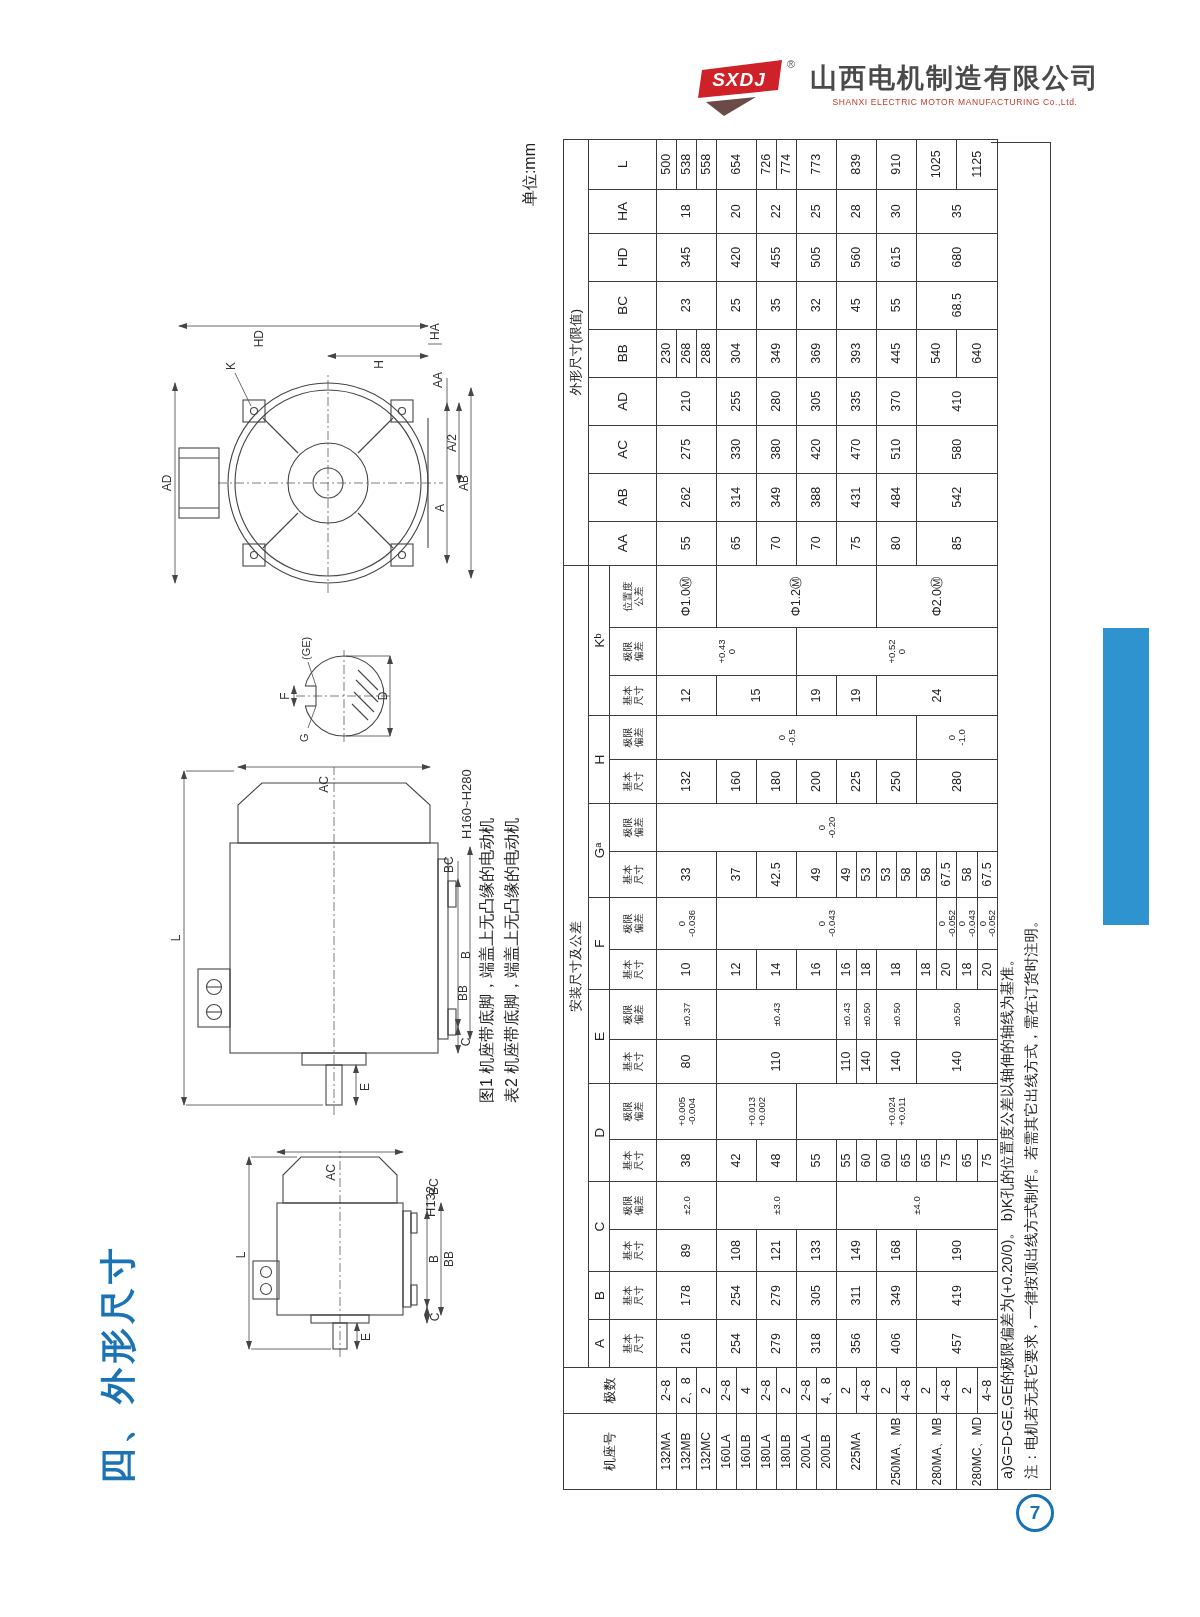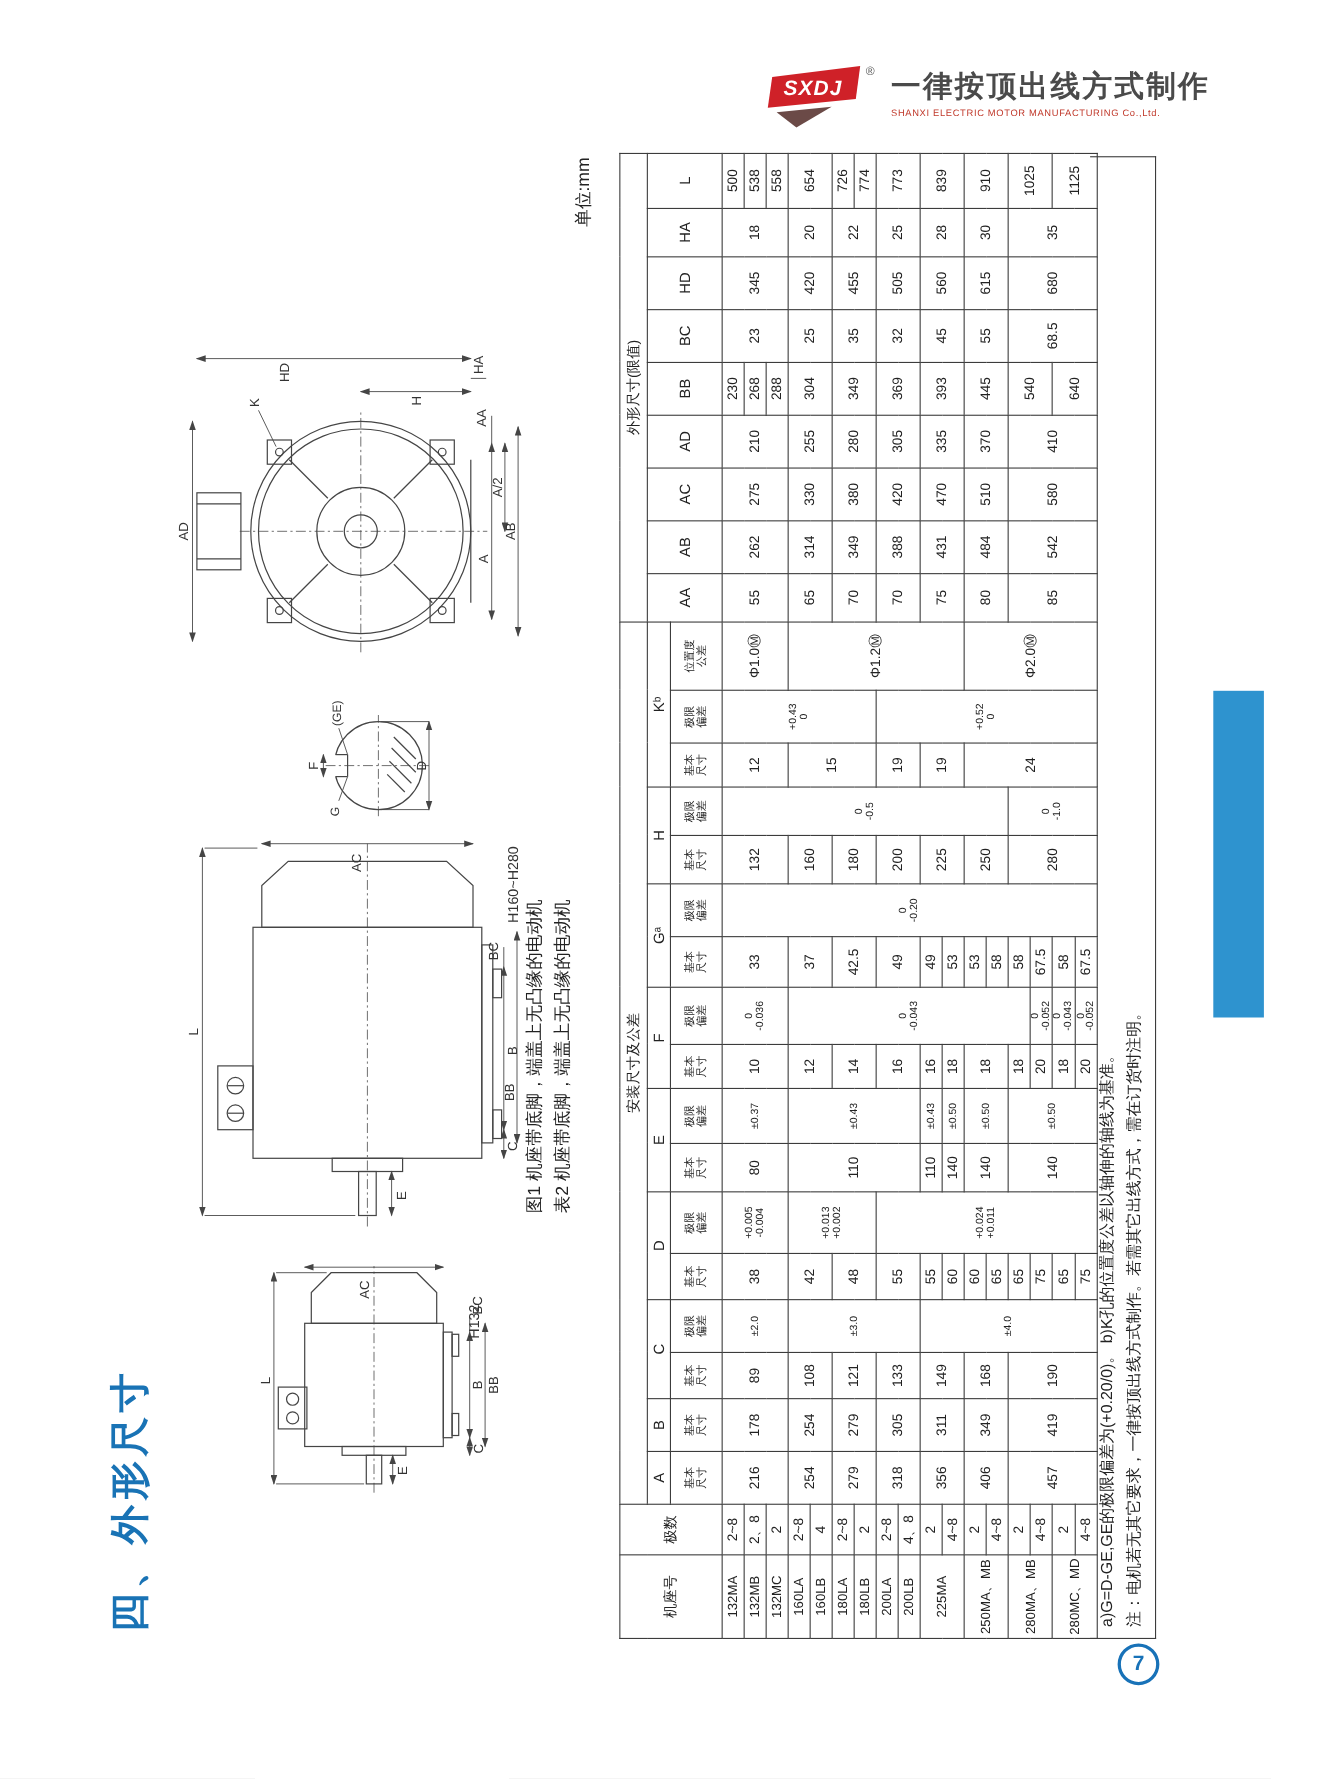--- a/index.html
+++ b/index.html
@@ -2,21 +2,21 @@
 <html><head>
 <meta charset="utf-8">
 <style>
   html,body{margin:0;padding:0;background:#e8e8e8;}
   #page{position:relative;width:1200px;height:1617px;background:#ffffff;overflow:hidden;
         font-family:"Liberation Sans", sans-serif;color:#2e2e2e;}
   
   #brand{position:absolute;left:694px;top:56px;display:flex;align-items:flex-start;gap:12px;}
   #brand .mark{position:relative;width:104px;height:66px;}
   #brand .cjk{font-size:27px;font-weight:bold;color:#4a4a4a;letter-spacing:2px;line-height:1.1;margin-top:8px;}
-  #brand .en{font-size:8.5px;color:#c0392b;letter-spacing:0.6px;margin-top:3px;}
+  #brand .en{font-size:8.5px;color:#c0392b;letter-spacing:0.6px;margin-top:3px;text-align:center;}
   
   #side-tab{position:absolute;left:1103px;top:628px;width:46px;height:297px;background:#2e93cf;}
   #page-circle{position:absolute;left:1016px;top:1494px;width:32px;height:32px;border:3.5px solid #1872b8;
       border-radius:50%;display:flex;align-items:center;justify-content:center;
       font-size:19px;font-weight:bold;color:#1872b8;background:#fff;}
   
   #land{position:absolute;left:-145px;top:343px;width:1420px;height:990px;
         transform:rotate(-90deg);}
   #doc-title{position:absolute;left:64px;top:24px;font-size:36px;font-weight:bold;color:#1973b5;letter-spacing:4px;}
   #captions{position:absolute;left:445px;top:405px;font-size:16px;line-height:1.55;color:#222;}
@@ -56,21 +56,21 @@
   <div id="brand">
     <div class="mark">
       <svg width="104" height="66" viewBox="0 0 104 66">
         <polygon points="8,14 88,4 84,34 4,42" style="fill:#cf2128;stroke:none"></polygon>
         <polygon points="12,46 62,41 30,60" style="fill:#6b4a47;stroke:none"></polygon>
         <text x="45" y="30" text-anchor="middle" style="fill:#ffffff;font-size:19px;font-weight:bold;font-style:italic;letter-spacing:1px">SXDJ</text>
         <text x="93" y="12" style="fill:#555;font-size:11px">®</text>
       </svg>
     </div>
     <div>
-      <div class="cjk">一律按顶出线方式制作</div>
+      <div class="cjk">山西电机制造有限公司</div>
       <div class="en">SHANXI ELECTRIC MOTOR MANUFACTURING Co.,Ltd.</div>
     </div>
   </div>
 
   <div id="side-tab"></div>
 
   <div id="page-circle">7</div>
 
   <div id="land">
 

